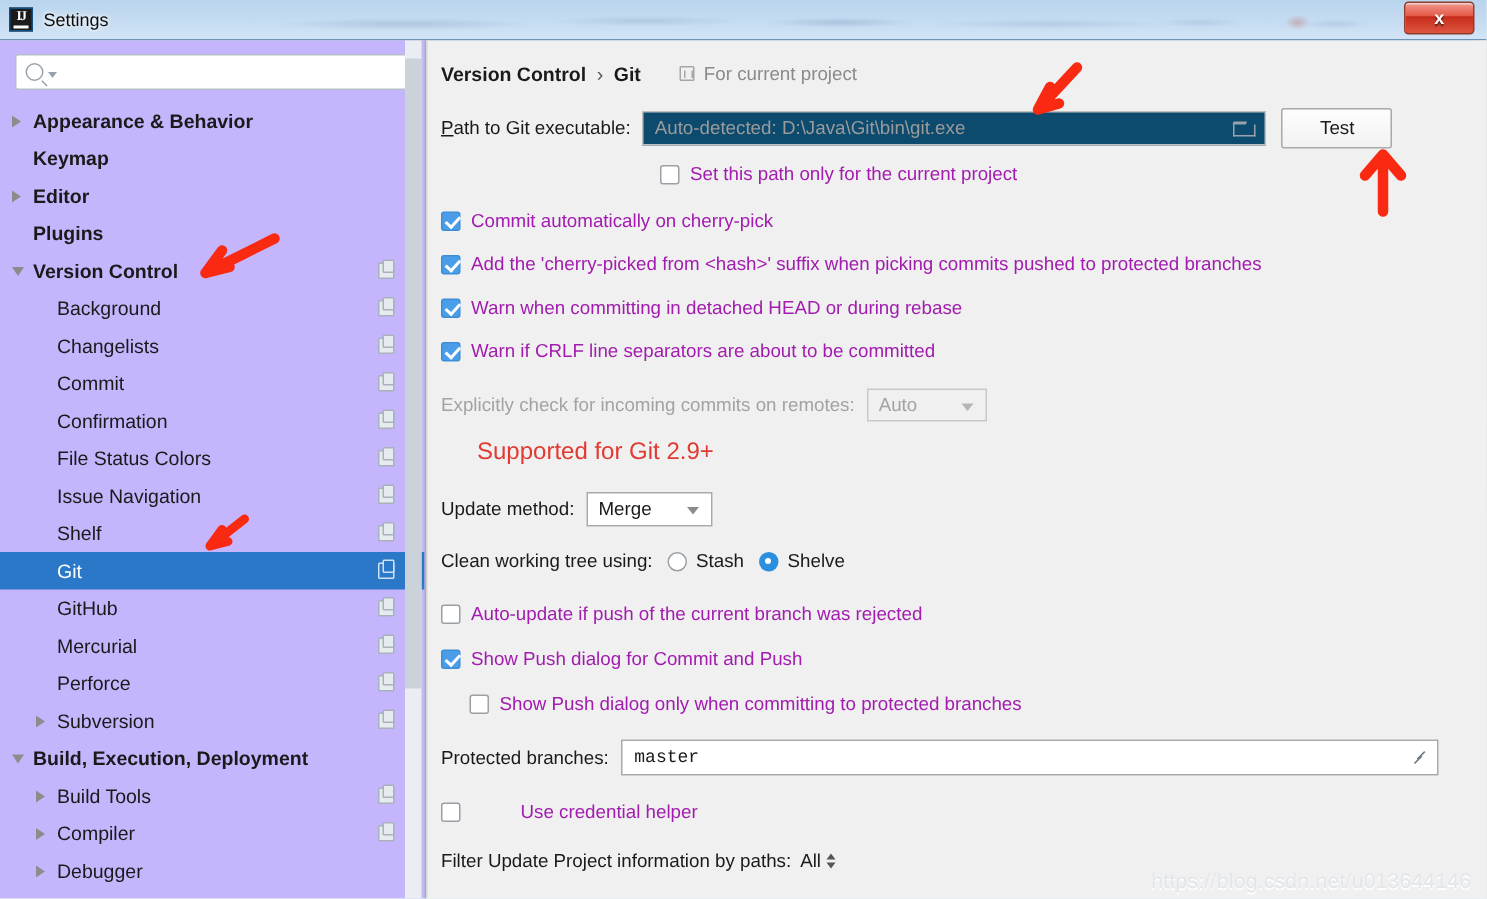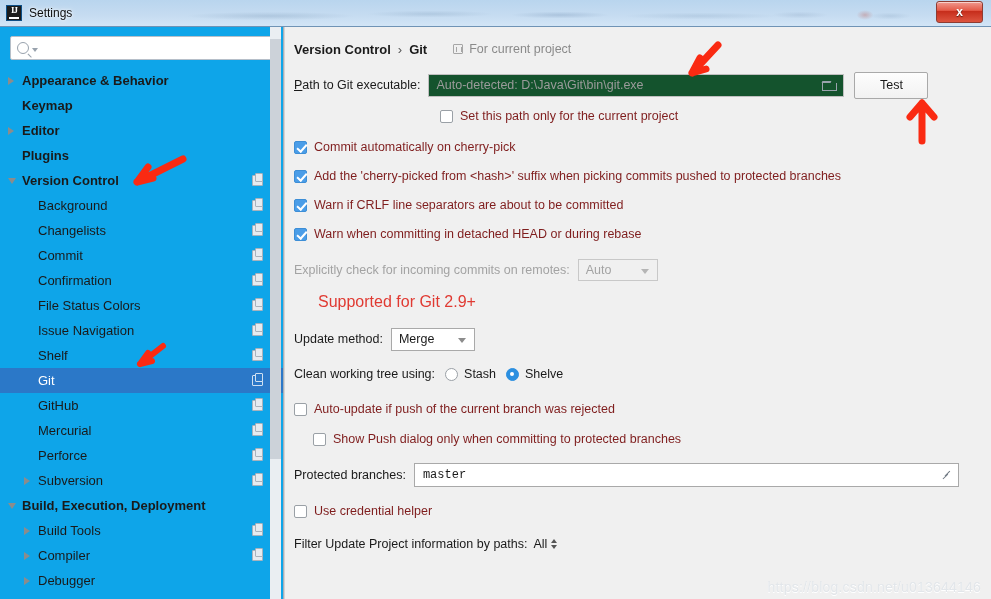--- a/index.html
+++ b/index.html
@@ -79,21 +79,21 @@
     width: 991px; height: 573px;
     background: #f0f0f0;
     border-top: 1px solid #6f93b5;
     box-sizing: border-box;
     display: flex;
   }
 
   
   .sidebar {
     width: 284px; height: 100%;
-    background: #0ea5e9;
+    background: #c4b5fd;
     border-right: 1px solid #a6b0bb;
     box-sizing: border-box;
     position: relative;
     flex: none;
   }
   .search-wrap { padding: 9px 10px 4px 10px; }
   .search-box {
     height: 24px;
     background: #ffffff;
     border: 1px solid #b6bfc9;
@@ -209,21 +209,21 @@
     border-right: 1px solid #a6a6a6;
   }
 
   .row { display: flex; align-items: center; margin-bottom: 0; }
   .lbl { font-size: 12.5px; color: #1a1a1a; }
   .lbl u { text-decoration: underline; }
 
   .path-row { height: 24px; margin-bottom: 8px; }
   .path-field {
     width: 416px; height: 23px; margin-left: 8px;
-    background: #14532d; border: 1px solid #bfbfbf;
+    background: #0c4a6e; border: 1px solid #bfbfbf;
     box-sizing: border-box; display: flex; align-items: center;
     padding: 0 4px 0 7px; position: relative;
   }
   .path-text { font-size: 12.5px; color: #9b9b9b; flex: 1; white-space: nowrap; }
   .folder-ic {
     width: 15px; height: 11px; position: relative; flex: none; margin-right: 2px;
   }
   .folder-ic::before {
     content: ""; position: absolute; left: 0; bottom: 0;
     width: 15px; height: 8px; border: 1.4px solid #9aa3ad;
@@ -250,21 +250,21 @@
     border-radius: 2px; box-sizing: border-box; position: relative;
     cursor: pointer;
   }
   .cb.checked { background: #4a9de8; border-color: #3d8ed6; }
   .cb.checked::after {
     content: ""; position: absolute; left: 4px; top: 0px;
     width: 3.5px; height: 8px;
     border: solid #ffffff; border-width: 0 2px 2px 0;
     transform: rotate(42deg);
   }
-  .cb-label { font-size: 12.5px; color: #7f1d1d; }
+  .cb-label { font-size: 12.5px; color: #a21caf; }
 
   .sub-indent { margin-left: 19px; }
 
   .incoming-row { height: 30px; margin-top: 10px; }
   .lbl.dim { color: #a3a3a3; text-align: center; }
   .combo-dis {
     margin-left: 8px; width: 80px; height: 22px;
     background: #f0f0f0; border: 1px solid #c8c8c8;
     display: flex; align-items: center; box-sizing: border-box;
     padding-left: 7px; position: relative;
@@ -538,25 +538,25 @@
           <div class="cb-row" style="margin-top: 9px;">
             <span class="cb checked"></span>
             <span class="cb-label">Commit automatically on cherry-pick</span>
           </div>
           <div class="cb-row" style="margin-top: 7px;">
             <span class="cb checked"></span>
             <span class="cb-label">Add the 'cherry-picked from &lt;hash&gt;' suffix when picking commits pushed to protected branches</span>
           </div>
           <div class="cb-row" style="margin-top: 7px;">
             <span class="cb checked"></span>
-            <span class="cb-label">Warn if CRLF line separators are about to be committed</span>
+            <span class="cb-label">Warn when committing in detached HEAD or during rebase</span>
           </div>
           <div class="cb-row" style="margin-top: 7px;">
             <span class="cb checked"></span>
-            <span class="cb-label">Warn when committing in detached HEAD or during rebase</span>
+            <span class="cb-label">Warn if CRLF line separators are about to be committed</span>
           </div>
         </div>
 
       <div class="row incoming-row">
         <span class="lbl dim">Explicitly check for incoming commits on remotes:</span>
         <div class="combo-dis">
           <span class="ctext">Auto</span>
           <span class="caret"></span>
         </div>
       </div>
@@ -577,35 +577,39 @@
         <span class="radio-label">Stash</span>
         <span class="radio on"></span>
         <span class="radio-label">Shelve</span>
       </div>
 
       <div class="cb-row" style="margin-top:13px;">
         <span class="cb"></span>
         <span class="cb-label">Auto-update if push of the current branch was rejected</span>
       </div>
 
+      <div class="cb-row" style="margin-top:8px;">
+        <span class="cb checked"></span>
+        <span class="cb-label">Show Push dialog for Commit and Push</span>
+      </div>
 
       <div class="cb-row sub-indent" style="margin-top:8px;">
         <span class="cb"></span>
         <span class="cb-label">Show Push dialog only when committing to protected branches</span>
       </div>
 
       <div class="row pb-row">
         <span class="lbl">Protected branches:</span>
         <div class="pb-field">
           <span class="pb-text">master</span>
           <span class="expand-ic"></span>
         </div>
       </div>
 
-      <div class="cb-row" style="margin-top:12px;">
+      <div class="cb-row" style="margin-top:12px;gap:33px;">
         <span class="cb"></span>
         <span class="cb-label">Use credential helper</span>
       </div>
 
       <div class="row filter-row">
         <span class="lbl">Filter Update Project information by paths:</span>
         <span class="all-combo">
           <span class="at">All</span>
           <span class="spin"></span>
         </span>

